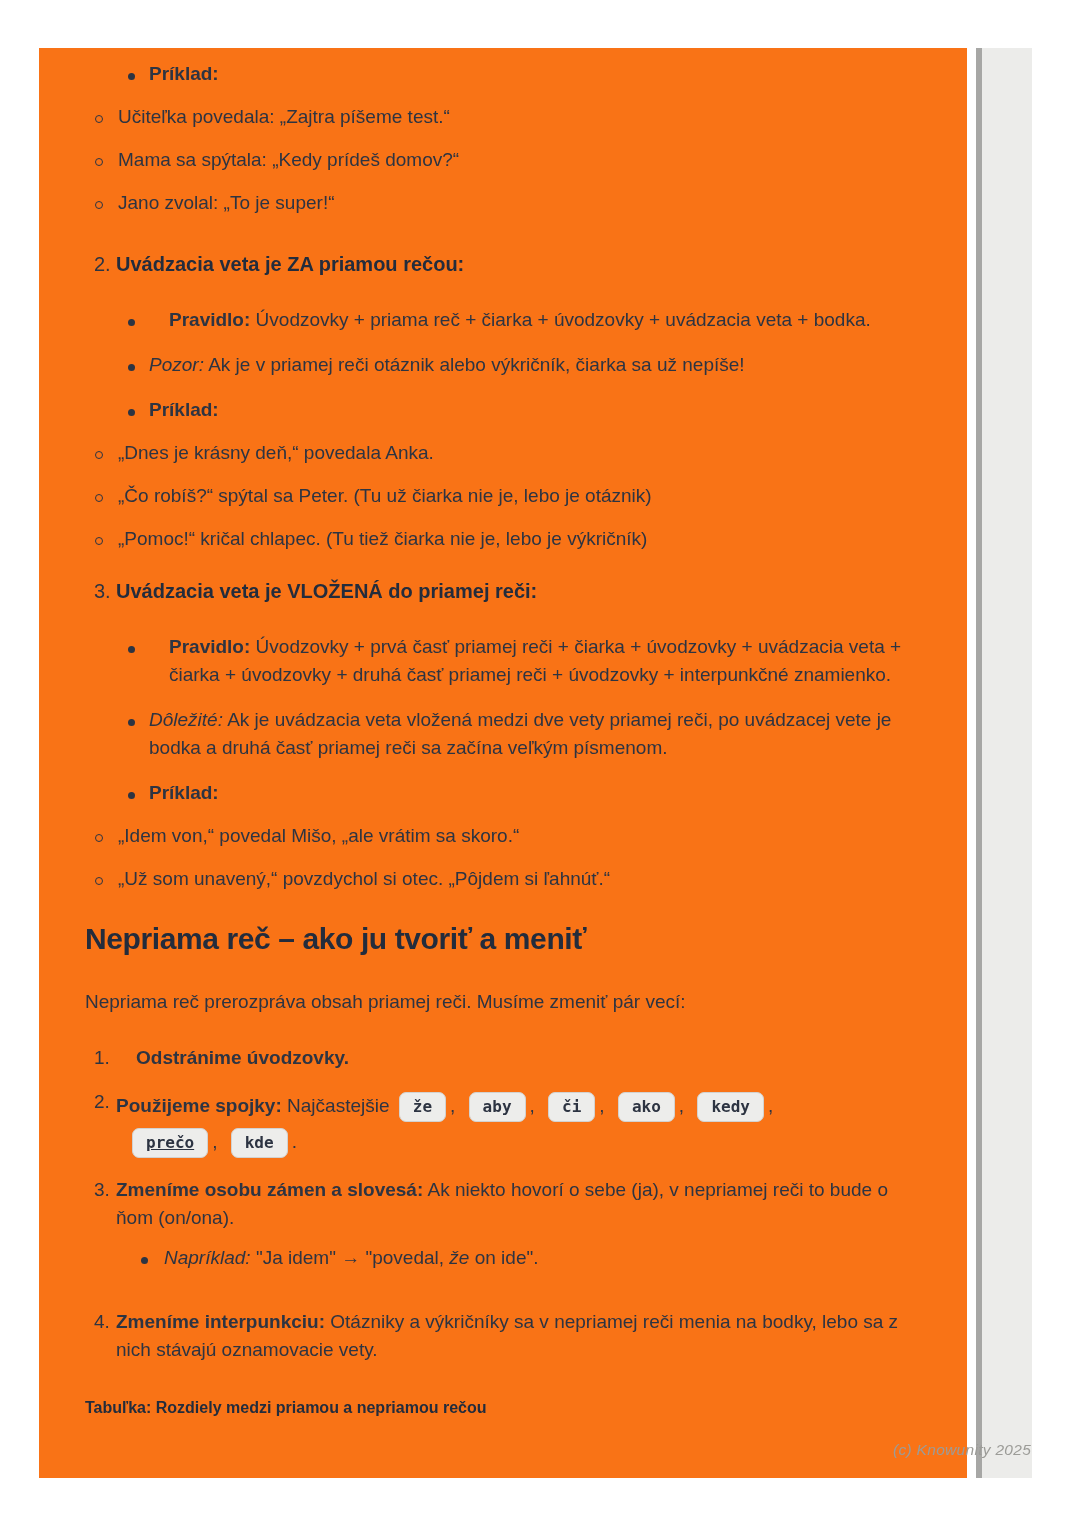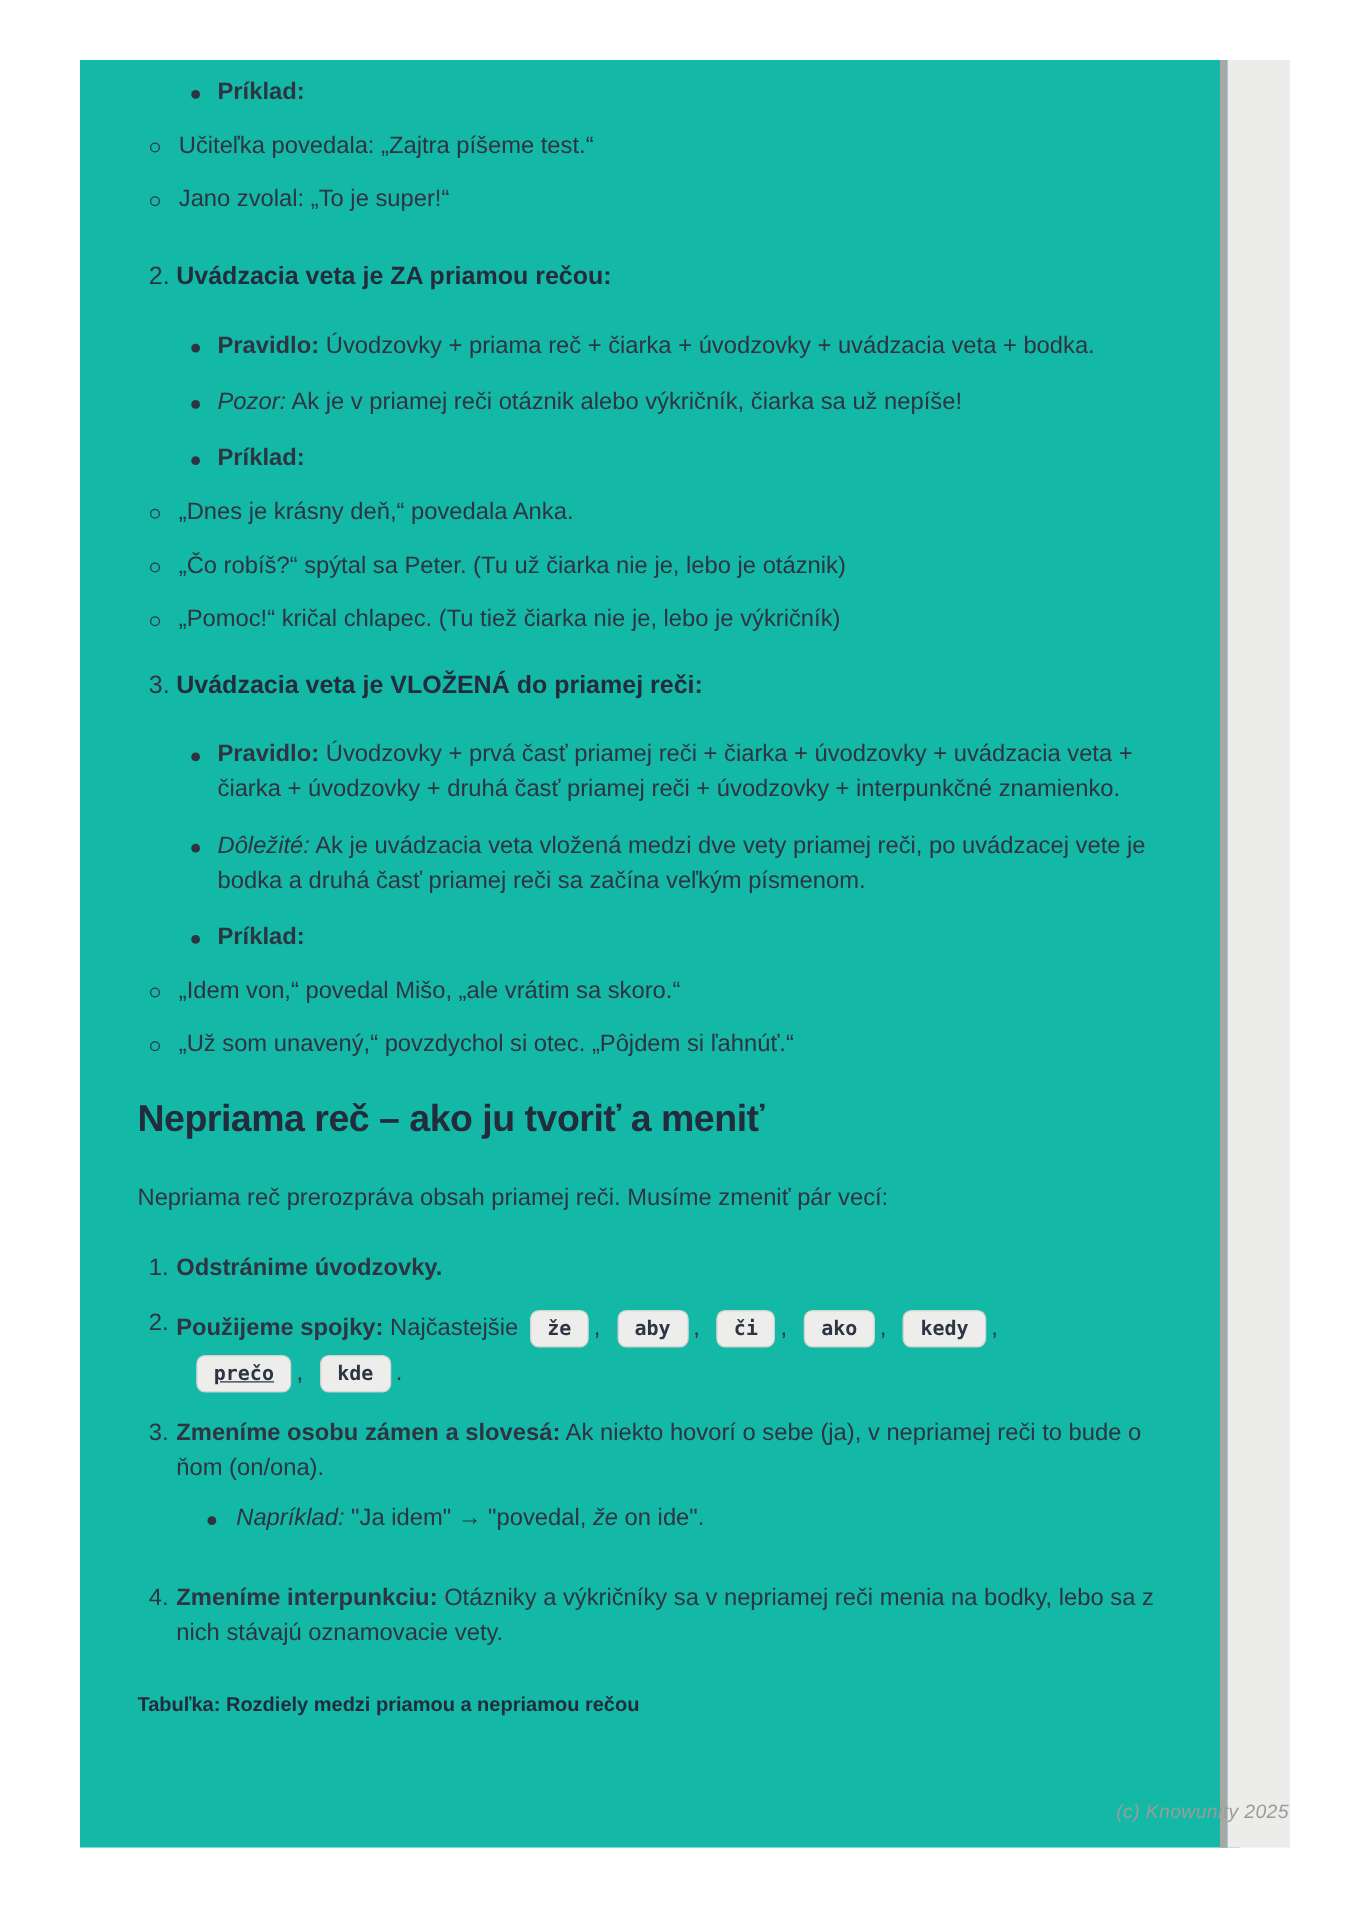--- a/index.html
+++ b/index.html
@@ -6,24 +6,24 @@
   body {
     width: 1080px; height: 1528px;
     background: #ffffff;
     position: relative;
     font-family: "Liberation Sans", sans-serif;
     color: #2d3442;
     overflow: hidden;
   }
   .doc-card {
     position: absolute;
-    left: 64px; top: 48px;
+    left: 39px; top: 48px;
     width: 928px; height: 1430px;
     box-sizing: border-box;
-    background: #14b8a6;
+    background: #f97316;
     padding: 12px 44px 0 46px;
     font-size: 19px;
     line-height: 28px;
   }
   .b { font-weight: 700; }
   .i { font-style: italic; }
 
   
   .uli { display: flex; margin-left: 43px; margin-top: 17px; }
   .uli > .mk { flex: none; width: 21px; }
@@ -39,21 +39,21 @@
     display: inline-block; width: 8px; height: 8px; box-sizing: border-box;
     border: 1.5px solid #2d3442; border-radius: 50%; margin-top: 10px;
   }
 
   
   .oli { display: flex; margin-left: 9px; }
   .oli > .num { flex: none; width: 22px; font-weight: 400; }
   .sec-h { font-size: 20px; line-height: 28px; }
   .sec-h .ttl { font-weight: 700; color: #232c3c; }
   .mt33 { margin-top: 33px; }
-  .mt28 { margin-top: 28px; }
+  .mt28 { margin-top: 28px; gap: 20px; }
   .mt24 { margin-top: 24px; }
   .mt17 { margin-top: 17px; }
   .mt16 { margin-top: 16px; }
 
   h2.heading {
     font-size: 30px; line-height: 34px; letter-spacing: -0.4px;
     font-weight: 700; color: #232c3c;
     margin: 29px 0 0 0;
   }
   .intro { margin-top: 32px; }
@@ -107,20 +107,24 @@
     <span class="mk"><span class="disc"></span></span>
     <span class="b">Príklad:</span>
   </div>
   <div class="sub">
     <div class="subli">
       <span class="mk2"><span class="circ"></span></span>
       <span>Učiteľka povedala: „Zajtra píšeme test.“</span>
     </div>
     <div class="subli">
       <span class="mk2"><span class="circ"></span></span>
+      <span>Mama sa spýtala: „Kedy prídeš domov?“</span>
+    </div>
+    <div class="subli">
+      <span class="mk2"><span class="circ"></span></span>
       <span>Jano zvolal: „To je super!“</span>
     </div>
   </div>
 
   <div class="oli sec-h mt33">
     <span class="num">2.</span>
     <span class="ttl">Uvádzacia veta je ZA priamou rečou:</span>
   </div>
 
   <div class="uli mt28">

